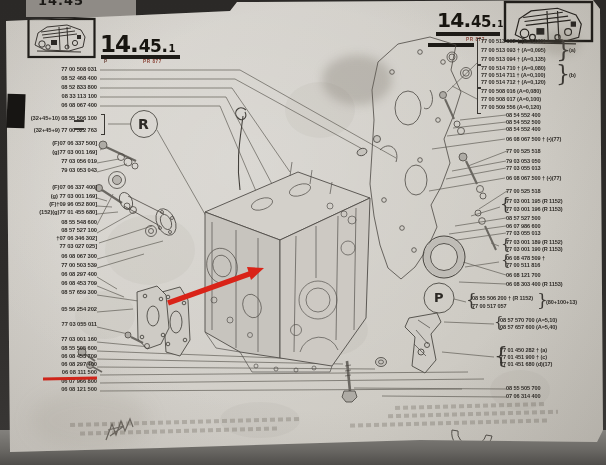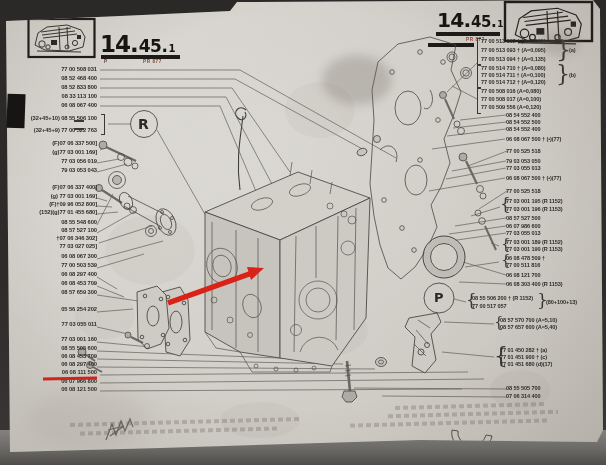--- a/index.html
+++ b/index.html
@@ -42,20 +42,23 @@
   .redline{position:absolute;left:43px;top:377px;width:54px;height:3.2px;background:#d92318;transform:rotate(-1deg);}
   .stain{position:absolute;border-radius:50%;pointer-events:none;}
   .ghostrow{position:absolute;height:3.5px;opacity:.32;filter:blur(.4px);transform:rotate(-1.5deg);
          background:repeating-linear-gradient(90deg,rgba(100,94,84,.9) 0 5px,rgba(100,94,84,0) 5px 8px);}
 </style>
 </head>
 <body>
 
 <div id="stage">
 
+  <div id="prev-page-fragment">
+    <span>14.45</span>
+  </div>
   <div id="table-band"></div>
 
   <div id="page">
 
     <div class="hdr-row" style="left:100px;top:31px;">
       <span class="hdr-big">14.</span>
       <span class="hdr-mid">45.</span>
       <span class="hdr-sm">1</span>
     </div>
     <div class="bar" style="left:101px;top:55px;width:79px;height:4px;"></div>

